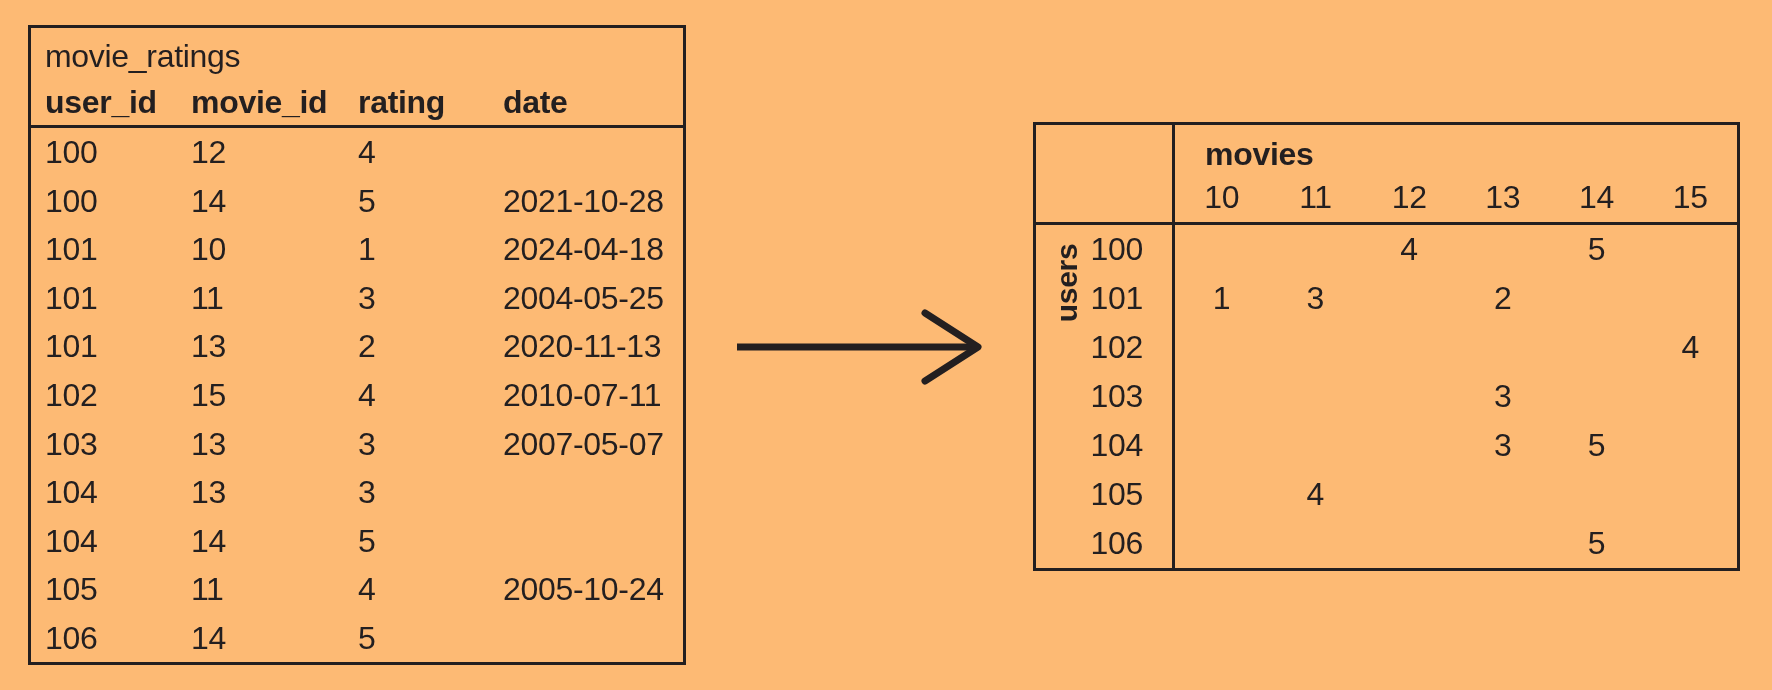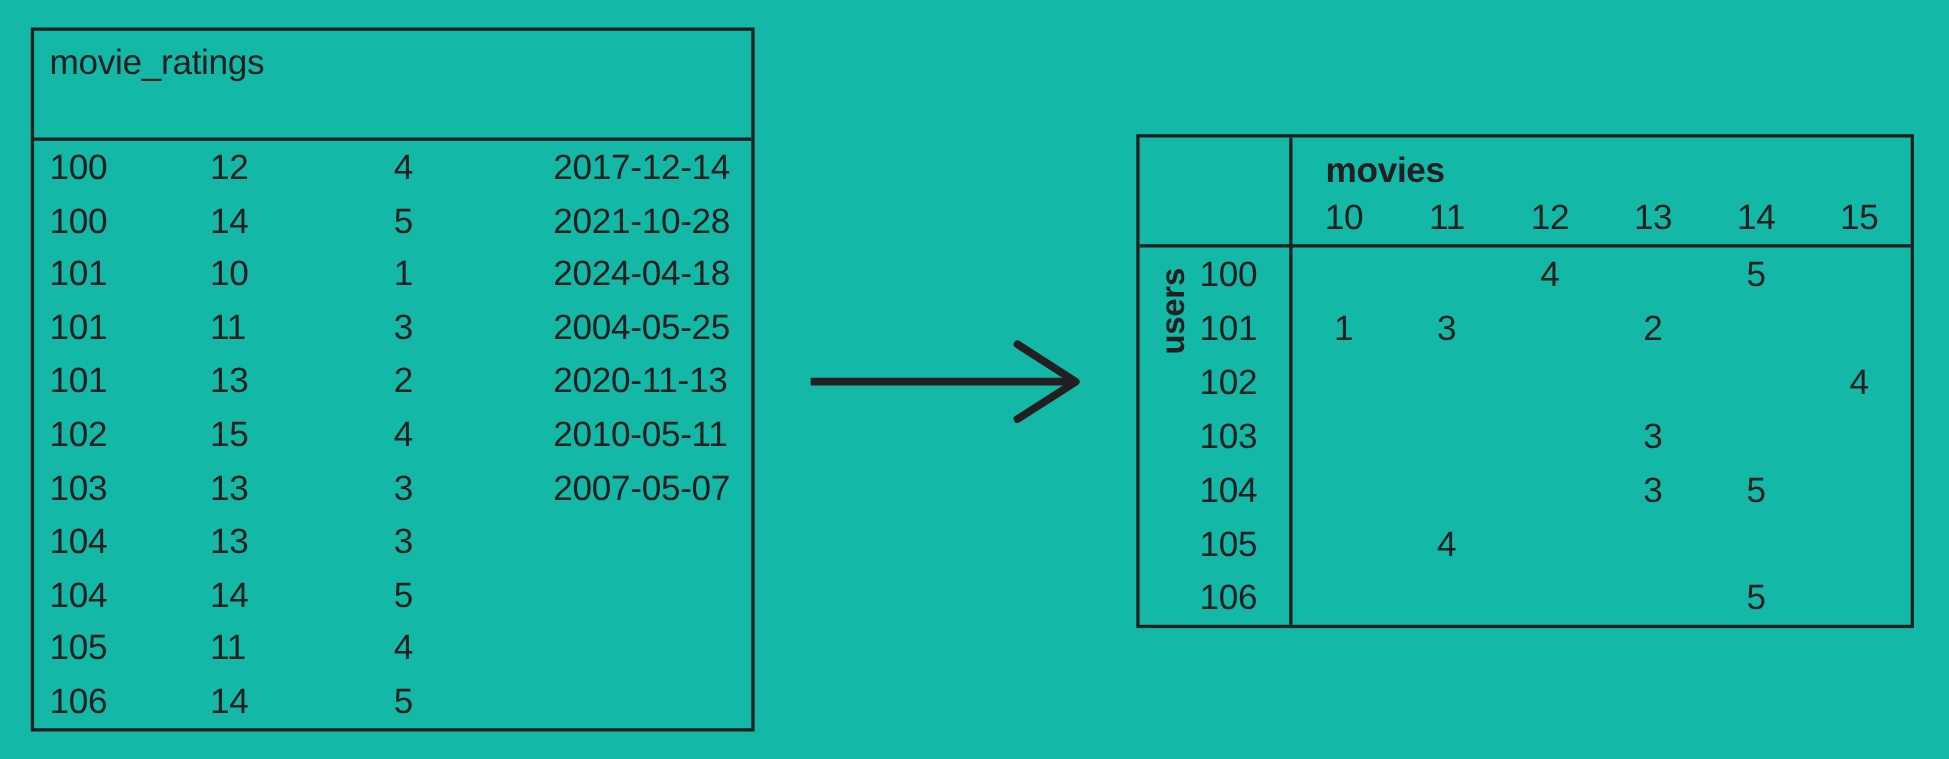--- a/index.html
+++ b/index.html
@@ -122,31 +122,36 @@
   .mt-cells {
     flex: 1; display: flex; margin-left: 2.5px; align-self: stretch;
   }
   .mt-cell {
     flex: 1; display: flex; align-items: center; justify-content: center;
   }
 </style>
 </head>
 <body>
 
-<div class="canvas" style="color: rgb(35, 31, 32); background: #14b8a6;">
+<div class="canvas" style="color: rgb(35, 31, 32); background: #fdba74;">
 
   <section class="lt">
     <div class="lt-title">movie_ratings</div>
+    <div class="lt-headers">
+      <span class="lt-c0">user_id</span>
+      <span class="lt-c1">movie_id</span>
+      <span class="lt-c2">rating</span>
+      <span class="lt-c3">date</span>
+    </div>
     <div class="lt-headsep"></div>
     <div class="lt-body" id="lt-body">
         <div class="lt-row">
           <span class="lt-c0">100</span>
           <span class="lt-c1">12</span>
           <span class="lt-c2">4</span>
-          <span class="lt-c3">2017-12-14</span>
         </div>
         <div class="lt-row">
           <span class="lt-c0">100</span>
           <span class="lt-c1">14</span>
           <span class="lt-c2">5</span>
           <span class="lt-c3">2021-10-28</span>
         </div>
         <div class="lt-row">
           <span class="lt-c0">101</span>
           <span class="lt-c1">10</span>
@@ -162,21 +167,21 @@
         <div class="lt-row">
           <span class="lt-c0">101</span>
           <span class="lt-c1">13</span>
           <span class="lt-c2">2</span>
           <span class="lt-c3">2020-11-13</span>
         </div>
         <div class="lt-row">
           <span class="lt-c0">102</span>
           <span class="lt-c1">15</span>
           <span class="lt-c2">4</span>
-          <span class="lt-c3">2010-05-11</span>
+          <span class="lt-c3">2010-07-11</span>
         </div>
         <div class="lt-row">
           <span class="lt-c0">103</span>
           <span class="lt-c1">13</span>
           <span class="lt-c2">3</span>
           <span class="lt-c3">2007-05-07</span>
         </div>
         <div class="lt-row">
           <span class="lt-c0">104</span>
           <span class="lt-c1">13</span>
@@ -184,20 +189,21 @@
         </div>
         <div class="lt-row">
           <span class="lt-c0">104</span>
           <span class="lt-c1">14</span>
           <span class="lt-c2">5</span>
         </div>
         <div class="lt-row">
           <span class="lt-c0">105</span>
           <span class="lt-c1">11</span>
           <span class="lt-c2">4</span>
+          <span class="lt-c3">2005-10-24</span>
         </div>
         <div class="lt-row">
           <span class="lt-c0">106</span>
           <span class="lt-c1">14</span>
           <span class="lt-c2">5</span>
         </div>
       </div>
   </section>
 
   <svg class="arrow" viewBox="0 0 280 100" aria-hidden="true">

